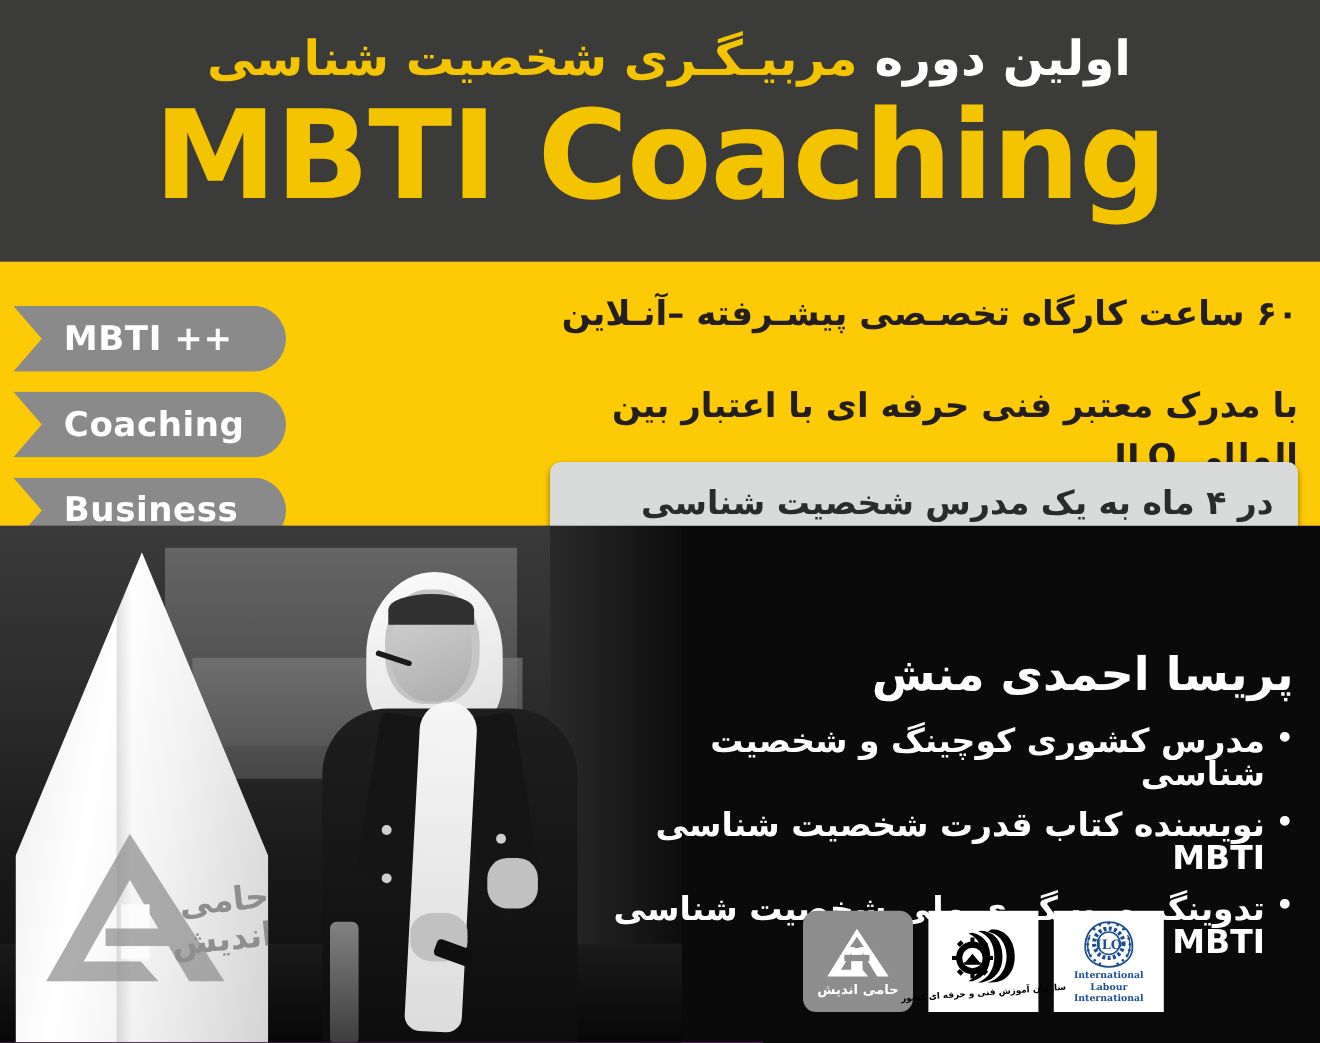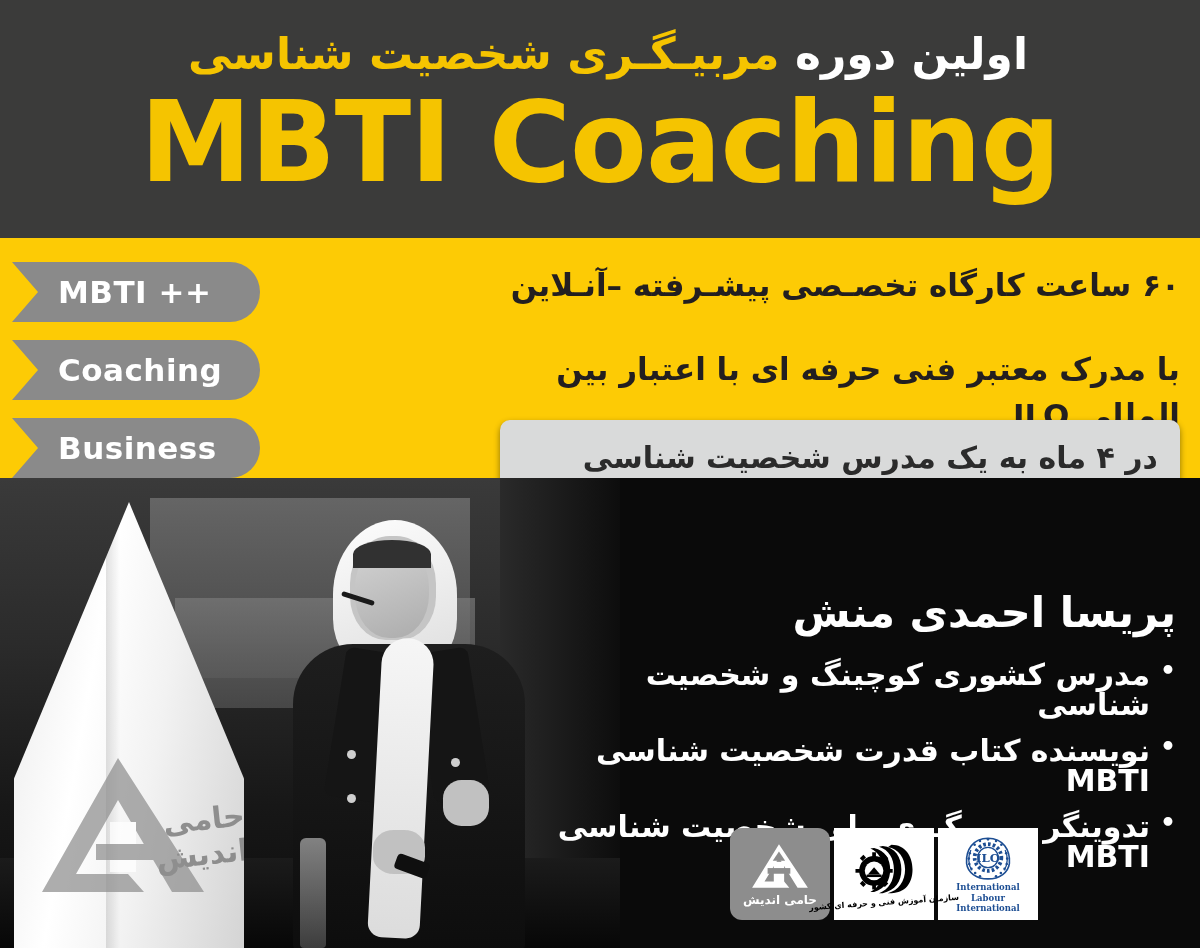--- a/index.html
+++ b/index.html
@@ -40,21 +40,21 @@
     font-family:"DejaVu Sans","Liberation Sans",sans-serif;
   }
 
   
   .yellow-band{
     position:absolute;left:0;top:238px;width:1200px;height:240px;
     background:#fdcb05;
   }
 
   
-  .pills{position:absolute;left:0;top:262px;width:260px;}
+  .pills{position:absolute;left:0;top:278px;width:260px;}
   .pill{
     position:relative;
     width:248px;height:60px;
     margin-bottom:18px;
     background:#8a8a8a;
     border-radius:0 34px 34px 0;
     -webkit-clip-path:polygon(0 0, 248px 0, 248px 60px, 0 60px, 26px 30px);
     clip-path:polygon(0 0, 248px 0, 248px 60px, 0 60px, 26px 30px);
     display:flex;align-items:center;
     box-sizing:border-box;
@@ -241,21 +241,21 @@
   }
   .cred-list li::before{
     content:"•";
     position:absolute;right:0;top:-2px;
     color:#ffffff;font-size:25px;
   }
 
   
   .logos{
     position:absolute;left:730px;top:828px;
-    display:flex;align-items:flex-end;gap:4px;
+    display:flex;align-items:flex-end;gap:14px;
   }
   .logo-box{
     width:100px;height:92px;
     display:flex;flex-direction:column;align-items:center;justify-content:center;
     box-sizing:border-box;
   }
   .logo-ilo{background:#ffffff;padding:6px 4px;}
   .logo-tvto{background:#ffffff;padding:4px;}
   .logo-hami{background:#8d8d8d;border-radius:12px;padding:4px;}
 

